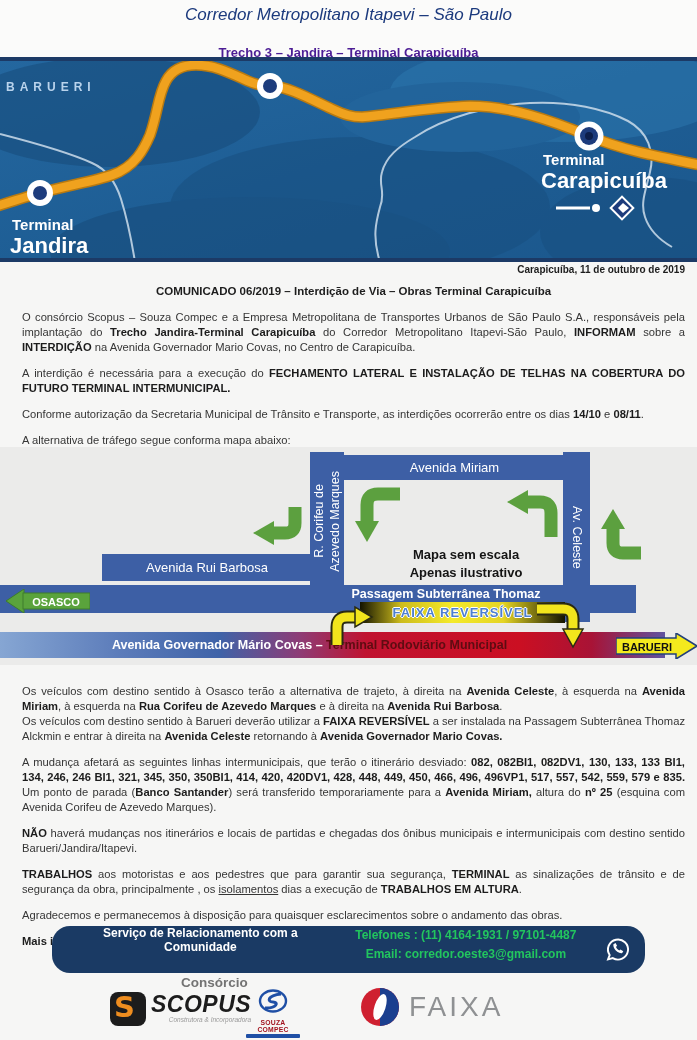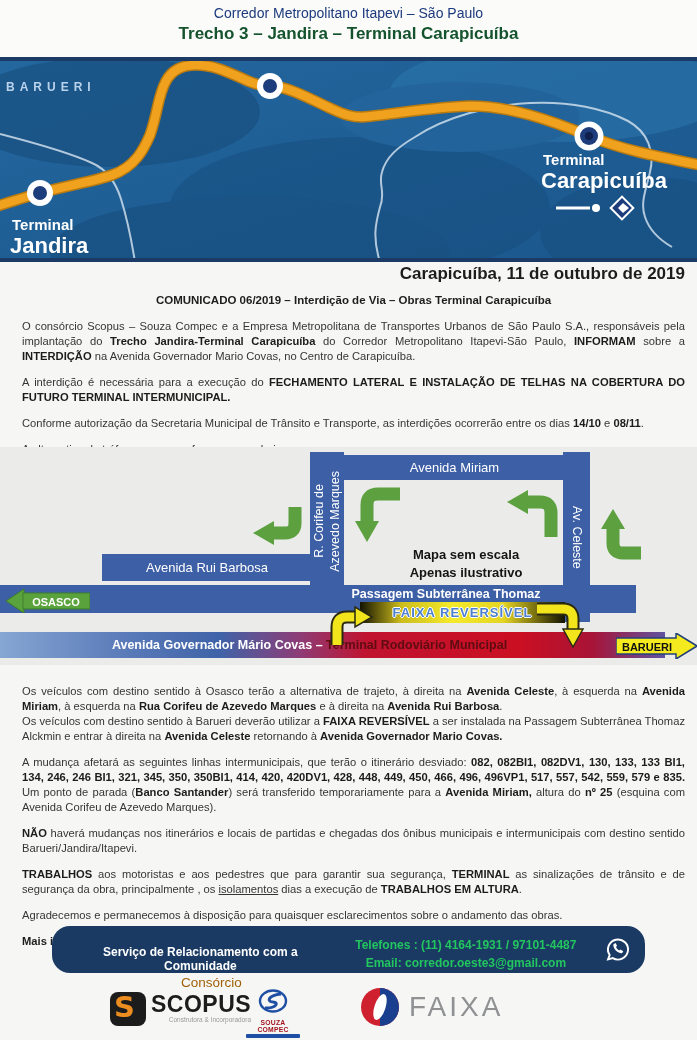--- a/index.html
+++ b/index.html
@@ -2,31 +2,31 @@
 <html><head>
 <meta charset="utf-8">
 <style>
   * { margin:0; padding:0; box-sizing:border-box; }
   html,body { background:#ffffff; }
   body { font-family:"Liberation Sans", sans-serif; }
   .page { position:relative; width:697px; height:1040px; background:#f6f6f5; overflow:hidden; margin:0 auto; }
 
   
   .hdr { position:absolute; top:0; left:0; width:697px; height:57px; background:#fbfbfa; text-align:center; padding-top:5px; }
-  .hdr-l1 { font-size:14px; color:#1c3a7d; }
-  .hdr-l2 { font-size:17px; font-weight:bold; color:#14532d; margin-top:3px; }
+  .hdr-l1 { font-size:17px; color:#1c3a7d;font-style:italic; }
+  .hdr-l2 { font-size:13px; font-weight:bold; color:#4c1d95; margin-top:20px; }
 
   
   .map { position:absolute; top:57px; left:0; width:697px; height:205px; }
   .map svg { display:block; }
 
   
   .top-text { position:absolute; top:264px; left:22px; width:663px; }
   .bottom-text { position:absolute; top:684px; left:22px; width:663px; }
-  .date-line { text-align:right; font-size:17px; font-weight:bold; color:#1d1d1d; margin-bottom:10px; }
+  .date-line { text-align:right; font-size:10px; font-weight:bold; color:#1d1d1d; margin-bottom:10px; }
   .com-title { text-align:center; font-size:11.5px; font-weight:bold; color:#1d1d1d; margin-bottom:13px; }
   .para { font-size:11.2px; line-height:1.34; color:#353535; text-align:justify; margin-bottom:11px; }
   .para .b { font-weight:bold; color:#1c1c1c; }
   .para .u { text-decoration:underline; }
 
   
   .diagram { position:absolute; top:447px; left:0; width:697px; height:218px; background:#ebebea; }
   .diagram > * { position:absolute; }
   .bar { background:#3d5fa5; color:#fff; display:flex; align-items:center; justify-content:center; }
   .bar-miriam     { left:343px; top:8px;   width:223px; height:25px; font-size:13px; }
@@ -46,33 +46,33 @@
   .covas { left:0; top:185px; width:665px; height:26px; z-index:2;
            background:linear-gradient(90deg,#86a6d3 0%,#5c7cba 18%,#3f63a8 33%,#8d3c76 45%,#c01330 55%,#cb0f22 78%,#a81336 89%,#5f53a0 100%);
            display:flex; align-items:center; justify-content:center; }
   .covas-label { font-size:12.5px; font-weight:bold; padding-right:46px; white-space:nowrap; }
   .covas-prefix { color:#ffffff; }
   .covas-suffix { color:#5e0c12; }
   .arrow-svg { z-index:5; }
 
   
   .contact-band { position:absolute; top:926px; left:52px; width:593px; height:47px; background:#1a3a64;
-                  border-radius:18px; display:flex; align-items:flex-end; }
+                  border-radius:18px; display:flex; align-items:flex-start; }
   .svc { width:47%; text-align:center; color:#fff; font-weight:bold; font-size:12px; padding-left:18px; }
   .tel-block { flex:1; text-align:center; color:#22c55e; font-weight:bold; font-size:12px; line-height:1.55; padding-right:44px; }
   .wa { position:absolute; right:13px; top:9px; }
 
   
   .logos { position:absolute; top:975px; left:0; width:697px; height:65px; }
   .logos > * { position:absolute; }
-  .consorcio { left:181px; top:0; font-size:13.5px; font-weight:normal; color:#a16207; }
+  .consorcio { left:181px; top:0; font-size:13.5px; font-weight:bold; color:#737373; }
   .scopus { left:110px; top:17px; display:flex; align-items:flex-start; }
   .s-ico { width:36px; height:34px; background:#1c1c1c; border-radius:8px; position:relative; flex:0 0 auto; }
   .s-ico span { position:absolute; left:4px; top:-2px; font-size:29px; font-weight:bold; color:#ee8d1f; font-family:"DejaVu Sans",sans-serif; }
-  .s-text { margin-left:5px; }
+  .s-text { margin-left:5px;font-style:italic; }
   .s-name { font-size:23px; font-weight:bold; color:#1c1c1c; letter-spacing:.5px; line-height:1.05; }
   .s-tag { font-size:6.5px; color:#9a9a9a; text-align:right; }
   .souza { left:246px; top:14px; width:54px; text-align:center; }
   .z-name { font-size:6.8px; font-weight:bold; color:#a2131f; letter-spacing:.2px; }
   .z-bar { height:4px; background:#1f4fa5; margin-top:1px; border-radius:1px; }
   .emtu { left:360px; top:12px; display:flex; align-items:center; }
   .e-name { font-size:28px; color:#8f9193; letter-spacing:3px; margin-left:9px; }
 </style>
 </head>
 <body>

